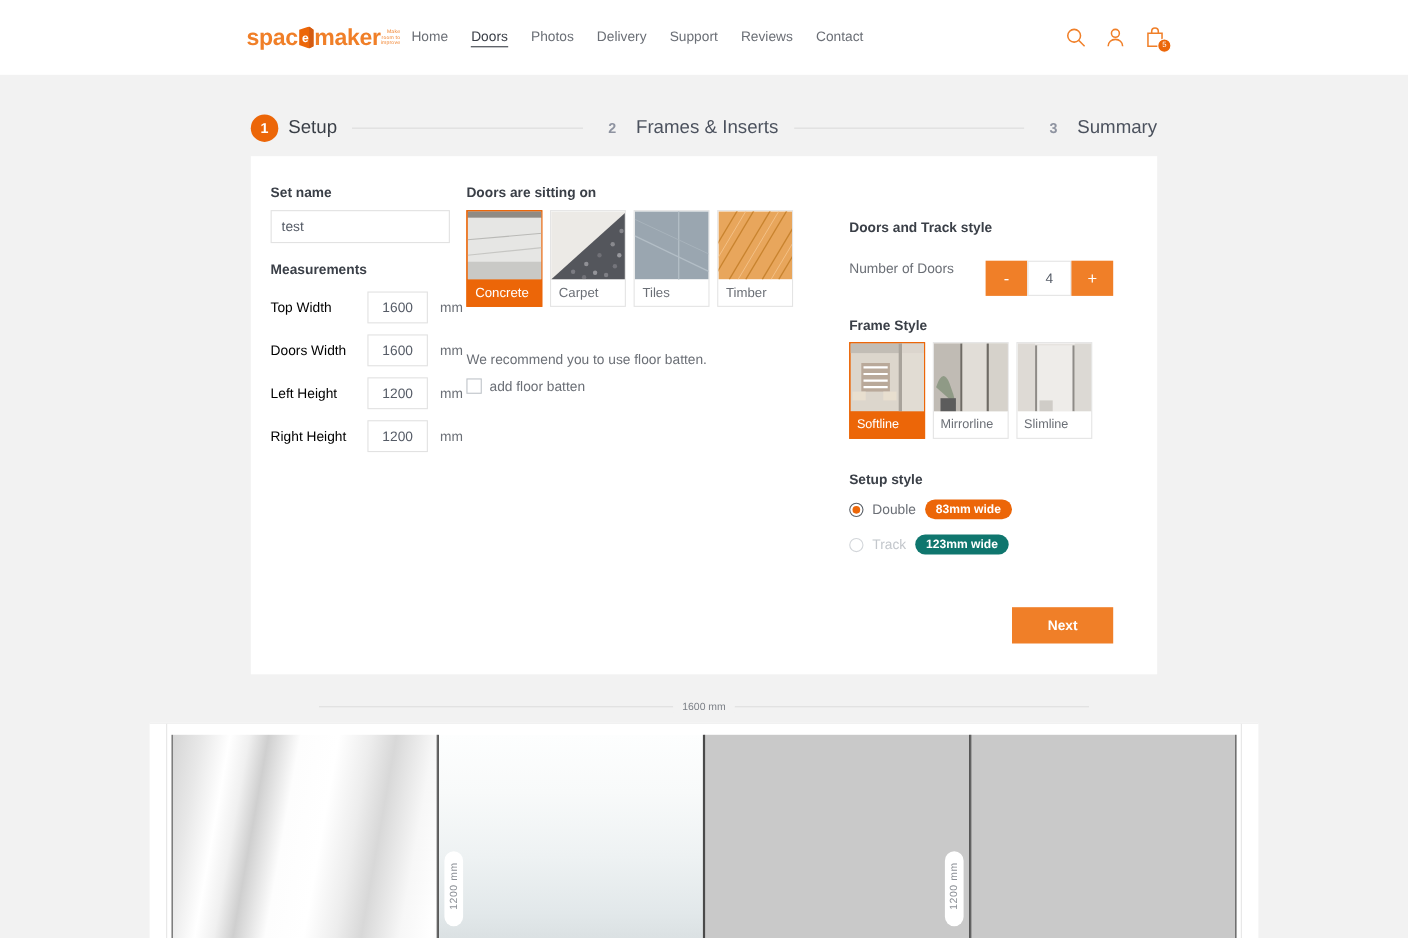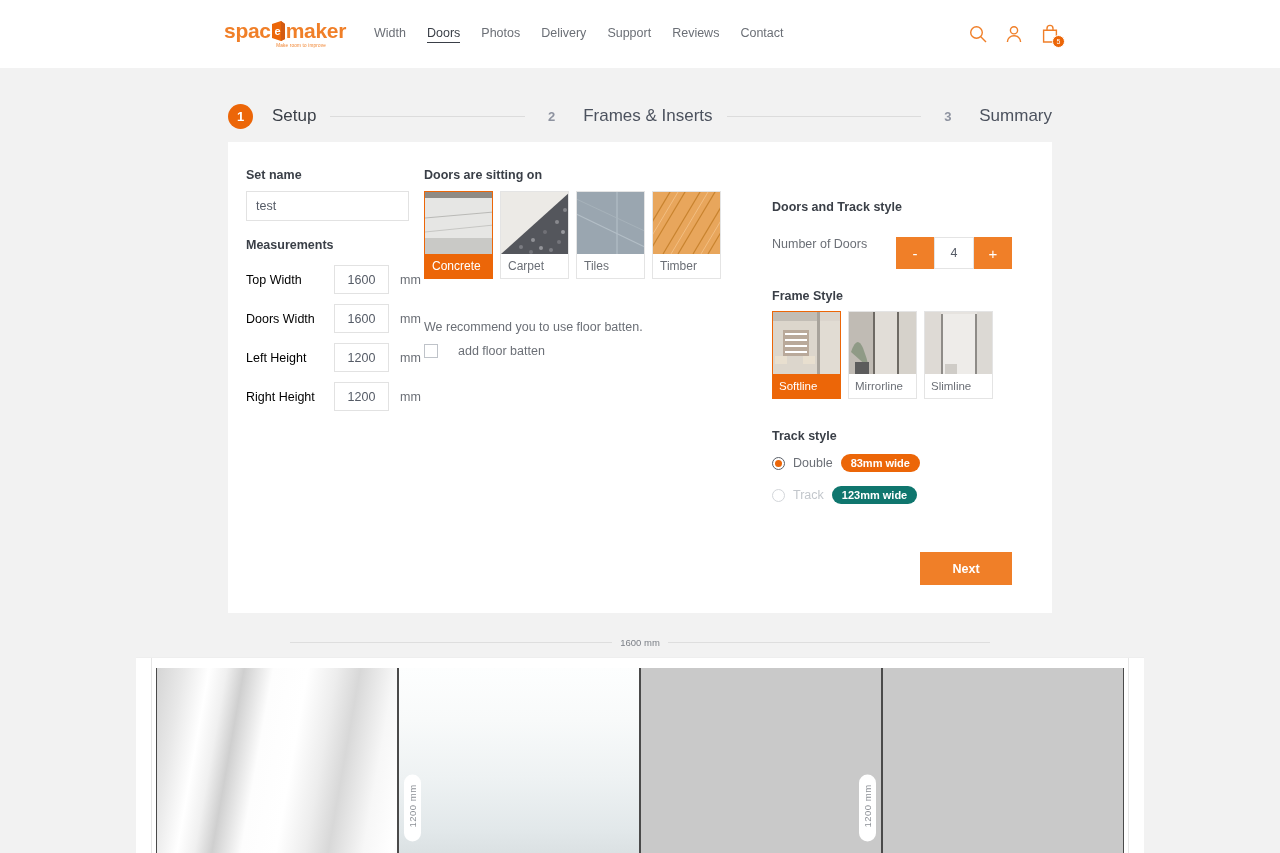--- a/index.html
+++ b/index.html
@@ -13,21 +13,21 @@
   
   .header {
     height: 68px; background: #ffffff;
     display: flex; align-items: center;
     position: relative;
   }
   .header-inner {
     width: 1280px; padding: 0 220px 0 224px;
     display: flex; align-items: center;
   }
-  .logo { display: flex; flex-direction: column; width: 104px; flex: none; }
+  .logo { display: flex; flex-direction: row; width: 104px; flex: none; }
   .logo-word {
     font-size: 21px; font-weight: bold; letter-spacing: -0.3px;
     color: #f07f28; line-height: 1; display: flex; align-items: center;
   }
   .logo-e {
     display: inline-block; width: 15px; height: 20px;
     position: relative; margin: 0 0px;
   }
   .logo-e svg { display:block; }
   .logo-tag {
@@ -58,21 +58,21 @@
 
   
   .steps { display: flex; align-items: center; height: 44px; }
   .step { display: flex; align-items: center; gap: 9px; flex: none; }
   .step-num {
     width: 25px; height: 25px; border-radius: 50%;
     display: flex; align-items: center; justify-content: center;
     font-size: 13px; font-weight: bold; color: #8e93a0;
   }
   .step.active .step-num { background: #ec6608; color: #fff; }
-  .step-label { font-size: 17px; color: #4c525e; font-weight: 500; margin-left: 10px; }
+  .step-label { font-size: 17px; color: #4c525e; font-weight: 500; }
   .step.active .step-label { color: #3a3f47; }
   .step-line { flex: 1 1 auto; height: 1px; background: #dcdcdc; margin: 0 14px; }
 
   
   .card {
     background: #fff; padding: 26px 0 28px 0;
     display: flex; margin-top: 4px;
   }
   .col-a { width: 196px; padding-left: 18px; flex: none; }
   .col-b { width: 348px; flex: none; }
@@ -115,21 +115,21 @@
   .swatch-name {
     height: 24px; display: flex; align-items: center;
     padding-left: 7px; font-size: 12px; color: #6b6f76;
   }
   .swatch.sel .swatch-name { color: #fff; }
 
   .recommend {
     font-size: 12.5px; color: #6b6f76; margin-top: 41px;
   }
   .check-row {
-    display: flex; align-items: center; gap: 20px; margin-top: 10px;
+    display: flex; align-items: center; gap: 7px; margin-top: 10px;
   }
   .checkbox {
     width: 14px; height: 14px; border: 1px solid #bfc3c9;
     background: #fff; flex: none; cursor: pointer;
   }
   .check-label { font-size: 12.5px; color: #6b6f76; }
 
   
   .stepper-row { display: flex; align-items: flex-start; margin-top: 23px; }
   .stepper-label { font-size: 12.5px; color: #6b6f76; width: 124px; flex: none; }
@@ -259,21 +259,21 @@
             <polygon points="10,0 14,3 14,18 10,20" fill="#d35b12"></polygon>
             <text x="3.5" y="14" font-size="11" font-weight="bold" fill="#ffffff" font-family="sans-serif">e</text>
           </svg>
         </span>
         <span>maker</span>
       </div>
       <div class="logo-tag">Make room to improve</div>
     </div>
 
     <nav class="nav">
-      <a href="#">Width</a>
+      <a href="#">Home</a>
       <a href="#" class="active">Doors</a>
       <a href="#">Photos</a>
       <a href="#">Delivery</a>
       <a href="#">Support</a>
       <a href="#">Reviews</a>
       <a href="#">Contact</a>
     </nav>
 
     <div class="header-icons">
       <div class="hicon">
@@ -491,21 +491,21 @@
                 <rect x="18" y="2" width="32" height="60" fill="#eeece9"></rect>
                 <rect x="50" y="2" width="2" height="60" fill="#8e8b87"></rect>
                 <rect x="52" y="0" width="17" height="62" fill="#dcd9d4"></rect>
                 <rect x="20" y="52" width="12" height="10" fill="#cfccc7"></rect>
               </svg>
             </div>
             <div class="frame-name">Slimline</div>
           </div>
         </div>
 
-        <div class="track-title">Track style</div>
+        <div class="track-title">Setup style</div>
 
         <div class="radio-row">
           <div class="radio on"></div>
           <div class="radio-label">Double</div>
           <div class="pill">83mm wide</div>
         </div>
 
         <div class="radio-row dim">
           <div class="radio off"></div>
           <div class="radio-label">Track</div>

